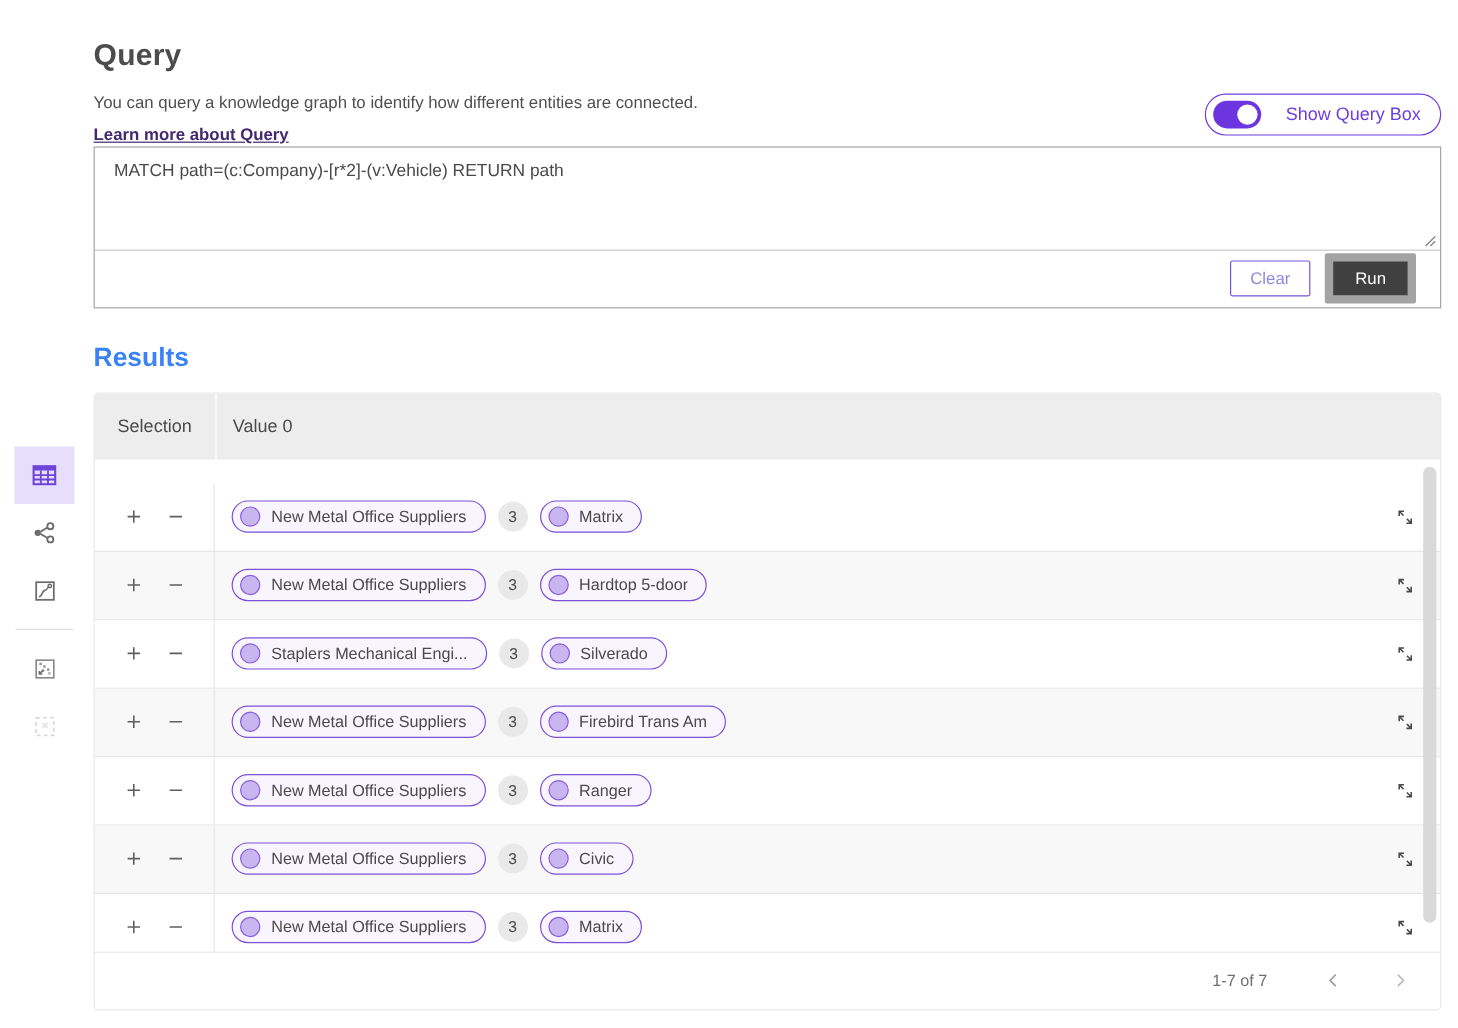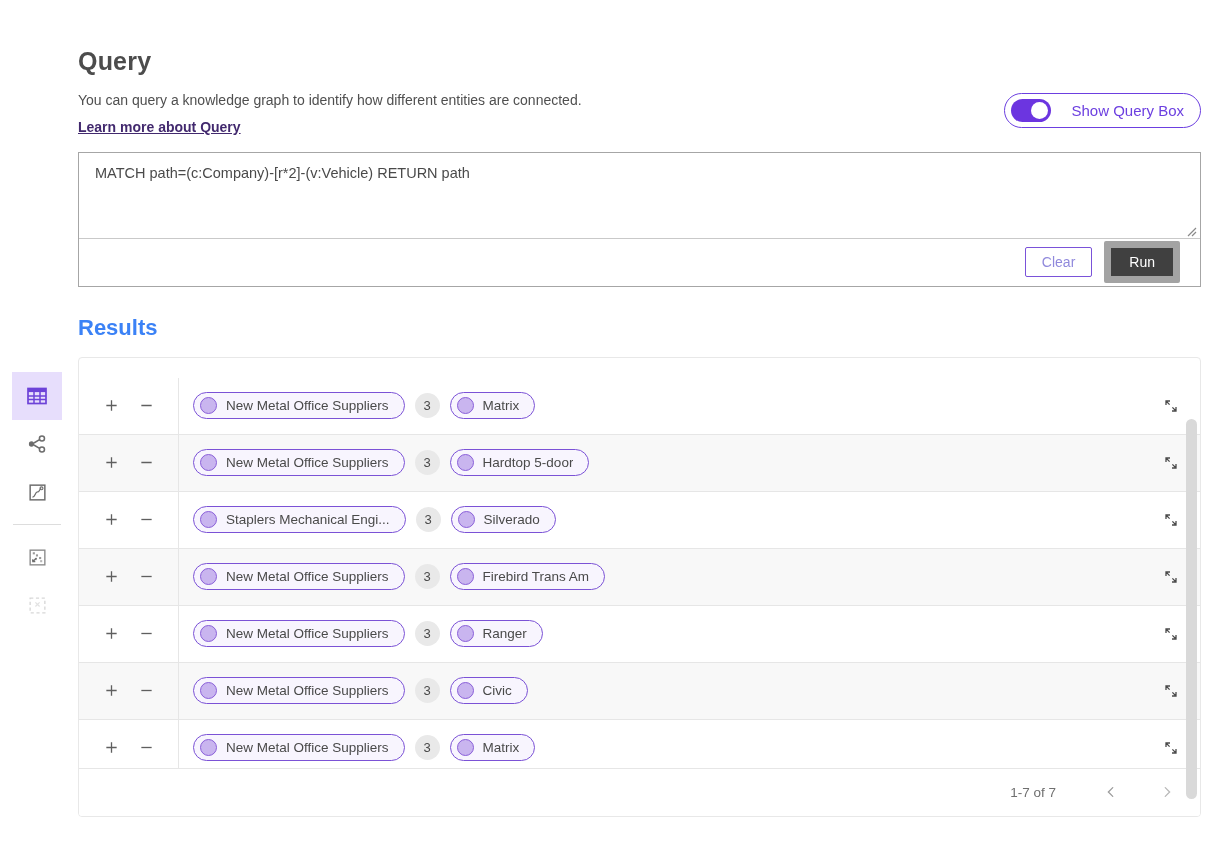--- a/index.html
+++ b/index.html
@@ -1,33 +1,33 @@
 <!DOCTYPE html>
 <html><head>
 <meta charset="utf-8">
 <style>
   html,body{margin:0;padding:0;width:1215px;height:857px;background:#ffffff;
     font-family:"Liberation Sans","DejaVu Sans",sans-serif;color:#4a4a4a;overflow:hidden;}
   *{box-sizing:border-box;}
-  .main{position:absolute;left:78px;top:15px;width:1123px;}
+  .main{position:absolute;left:78px;top:0;width:1123px;}
 
   
   .page-title{font-size:25px;font-weight:700;color:#4c4c4c;margin:32px 0 0 0;letter-spacing:.2px;}
   .meta-row{display:flex;justify-content:space-between;align-items:flex-start;margin-top:15px;}
   .desc{font-size:14px;color:#4f4f4f;line-height:1.35;}
   .learn-link{display:inline-block;margin-top:9px;font-size:14px;font-weight:700;color:#42296e;
     text-decoration:underline;cursor:pointer;}
   .toggle-pill{display:inline-flex;align-items:center;gap:20px;border:1px solid #6c3fe0;border-radius:999px;
     padding:5px 16px 5px 6px;background:#fff;cursor:pointer;margin-top:2px;}
   .switch{position:relative;width:40px;height:23px;border-radius:999px;background:#6c35e0;flex:0 0 auto;}
   .knob{position:absolute;top:3px;right:3px;width:17px;height:17px;border-radius:50%;background:#fff;}
   .toggle-label{font-size:15px;color:#6c3fe0;white-space:nowrap;}
 
   
-  .query-box{position:relative;margin-top:16px;border:1px solid #a6a6a6;background:#fff;}
+  .query-box{position:relative;border:1px solid #a6a6a6;background:#fff;}
   .query-input{display:block;width:100%;height:86px;border:none;border-bottom:1px solid #c9c9c9;
     resize:none;outline:none;padding:12px 16px;font-family:"Liberation Sans","DejaVu Sans",sans-serif;
     font-size:14.5px;color:#4a4a4a;background:transparent;}
   .resize-handle{position:absolute;right:3px;top:70px;width:13px;height:13px;}
   .query-actions{height:47px;display:flex;align-items:center;justify-content:flex-end;gap:12px;padding-right:20px;}
   .btn{font-family:inherit;font-size:14px;border-radius:2px;cursor:pointer;padding:7px 16px;line-height:1;}
   .btn-clear{background:#fff;border:1px solid #7a52d9;color:#9089dc;}
   .btn-run{background:#404040;border:7px solid #a3a3a3;color:#fff;padding:7px 18px;}
 
   
@@ -93,20 +93,24 @@
     </span>
     <div class="query-actions">
       <button class="btn btn-clear">Clear</button>
       <button class="btn btn-run">Run</button>
     </div>
   </div>
 
   <h2 class="results-title">Results</h2>
 
   <div class="table-wrap">
+    <div class="thead">
+      <div class="th-sel">Selection</div>
+      <div class="th-val">Value 0</div>
+    </div>
     <div class="tbody" id="tbody">
   <div class="trow">
     <div class="sel-cell">
       <button class="sel-btn">
         <svg width="15" height="15" viewBox="0 0 16 16">
                 <path d="M8 2.5 V13.5 M2.5 8 H13.5" stroke="#5f5f5f" stroke-width="1.4"></path>
               </svg>
       </button>
       <button class="sel-btn">
         <svg width="15" height="15" viewBox="0 0 16 16">

